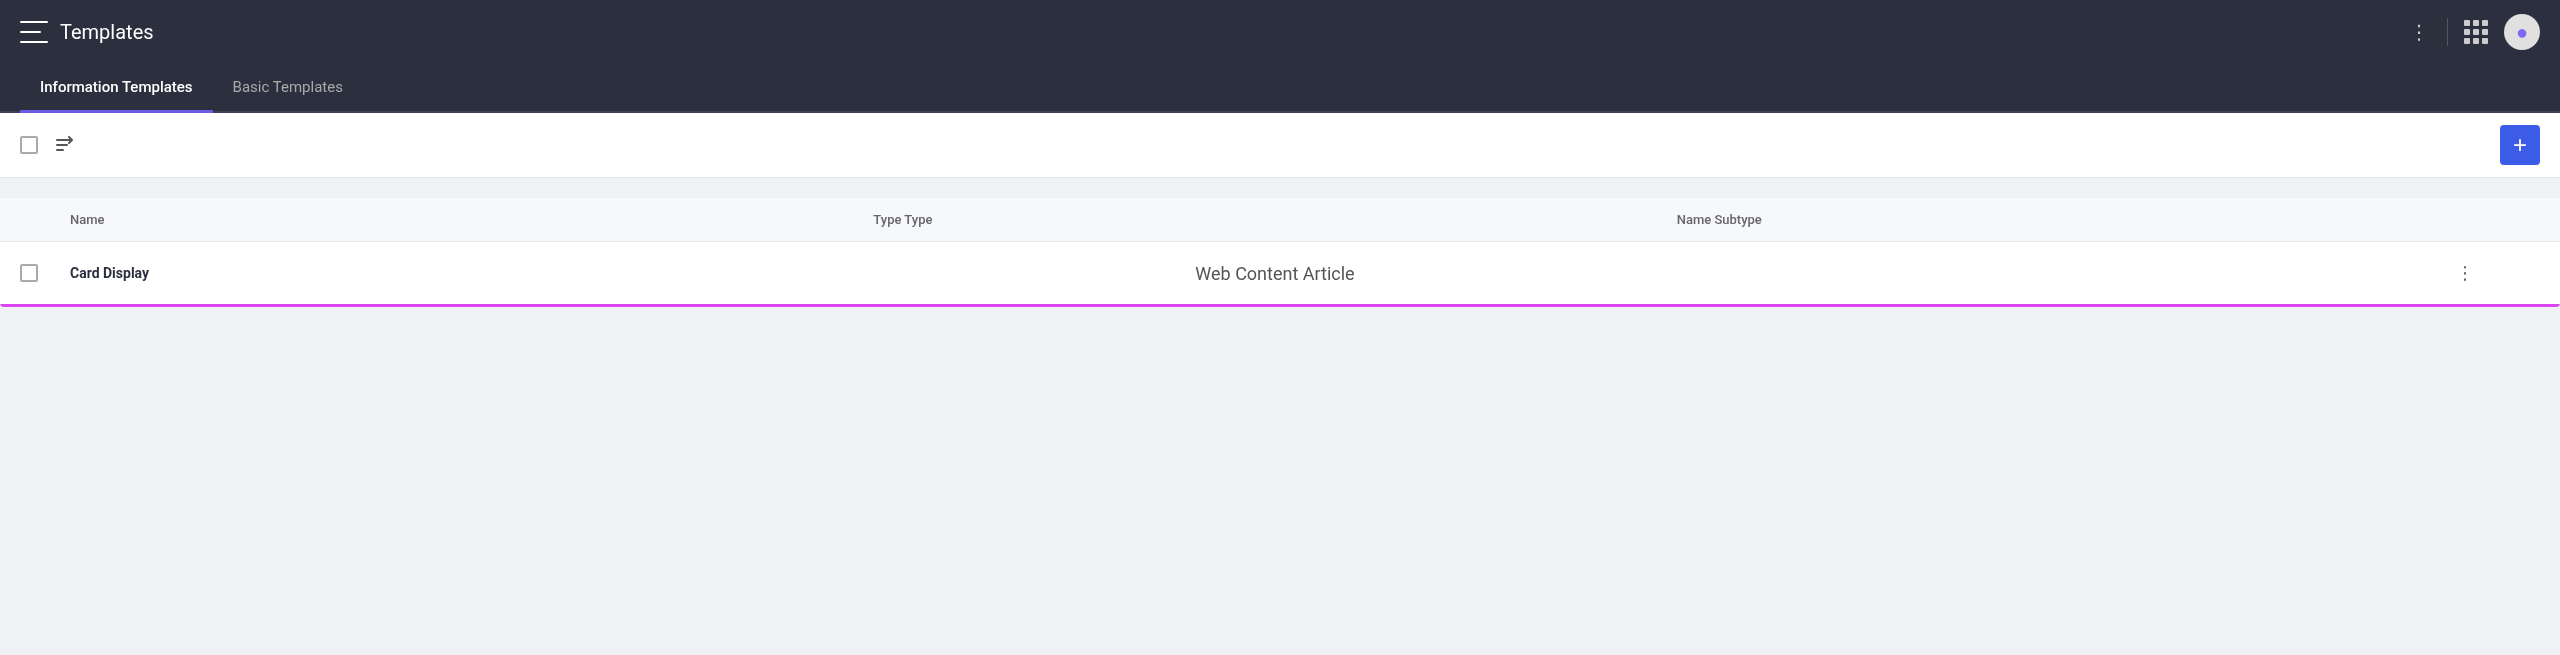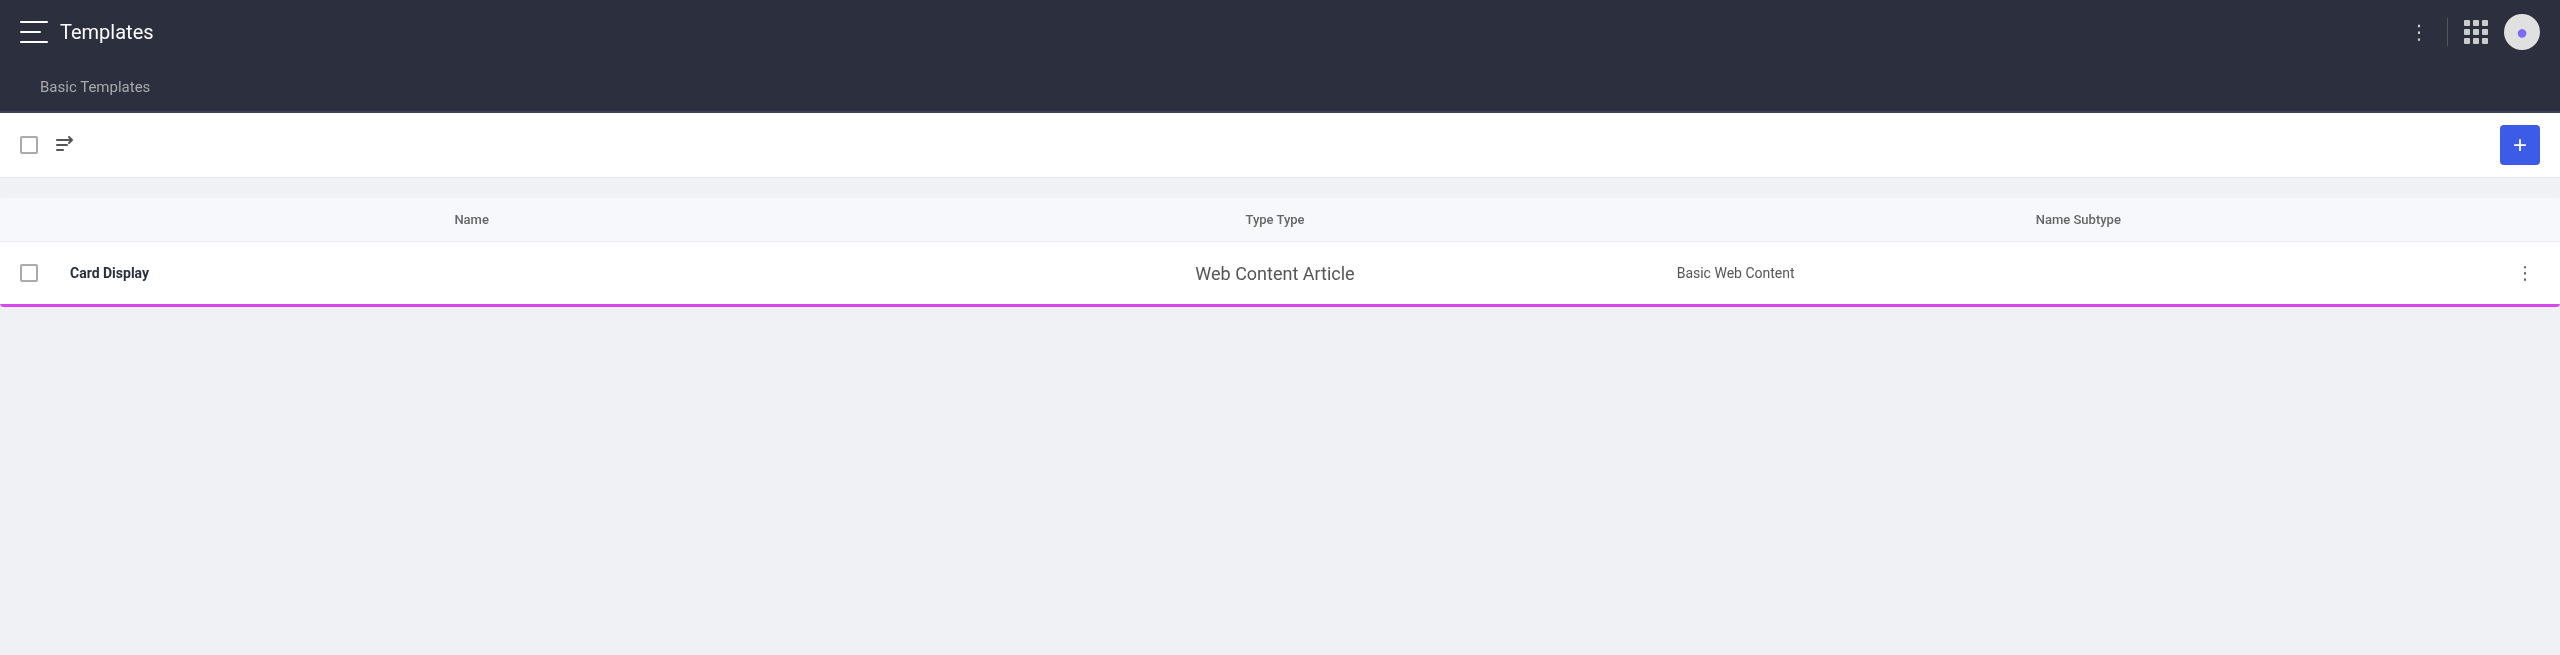--- a/index.html
+++ b/index.html
@@ -190,21 +190,20 @@
       grid-template-columns: 50px 1fr 1fr 1fr 60px;
       padding: 14px 20px;
       background: #f7f8fc;
       border-bottom: 1px solid #e8e9ed;
     }
     .table-header-cell {
       font-size: 13px;
       color: #666;
       font-weight: 500;
       text-transform: none;
-      text-align: center;
     }
     .table-data-row {
       display: grid;
       grid-template-columns: 50px 1fr 1fr 1fr 60px;
       padding: 18px 20px;
       border-bottom: 3px solid #d946ef;
       align-items: center;
     }
     .row-checkbox {
       width: 18px;
@@ -267,20 +266,23 @@
         <span></span>
         <span></span>
     </div>
     <div class="avatar">
       <span class="avatar-icon">●</span>
     </div>
   </div>
 </header>
 
 <nav class="tabs-bar">
+  <div class="tab active">
+    <span>Information Templates</span>
+  </div>
   <div class="tab">
     <span>Basic Templates</span>
   </div>
 </nav>
 
 <div class="toolbar">
   <div class="toolbar-left">
     <div class="checkbox-empty"></div>
     <div class="sort-icon">
       <svg width="20" height="20" viewBox="0 0 20 20" fill="none" xmlns="http://www.w3.org/2000/svg">
@@ -304,19 +306,18 @@
       <div class="table-header-cell">Name Subtype</div>
       <div></div>
     </div>
 
     <div class="table-data-row">
       <div>
         <div class="row-checkbox"></div>
       </div>
       <div class="row-name">Card Display</div>
       <div class="row-type">Web Content Article</div>
-      <div class="row-subtype">Basic Web Content</div>
       <div class="row-actions">
         <button class="three-dots-btn">⋮</button>
       </div>
     </div>
   </div>
 </div>
 
 </body></html>

